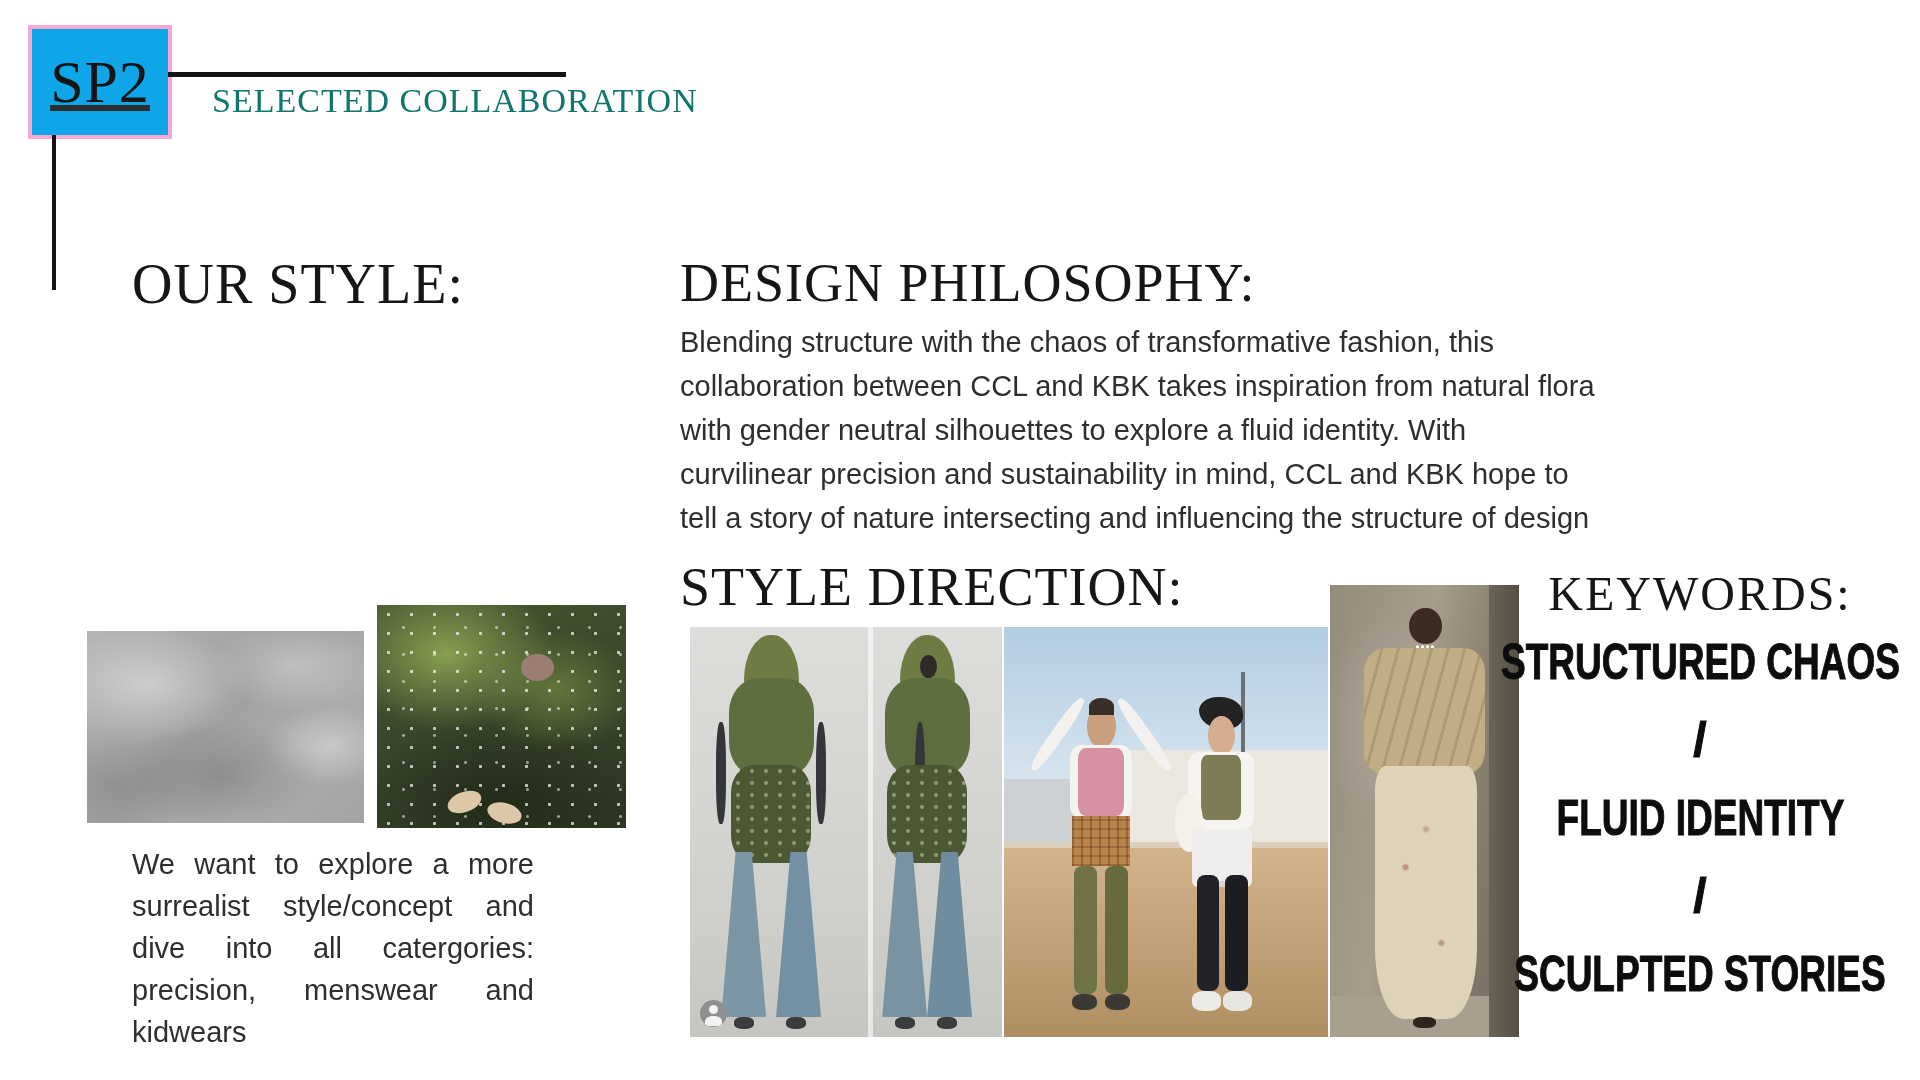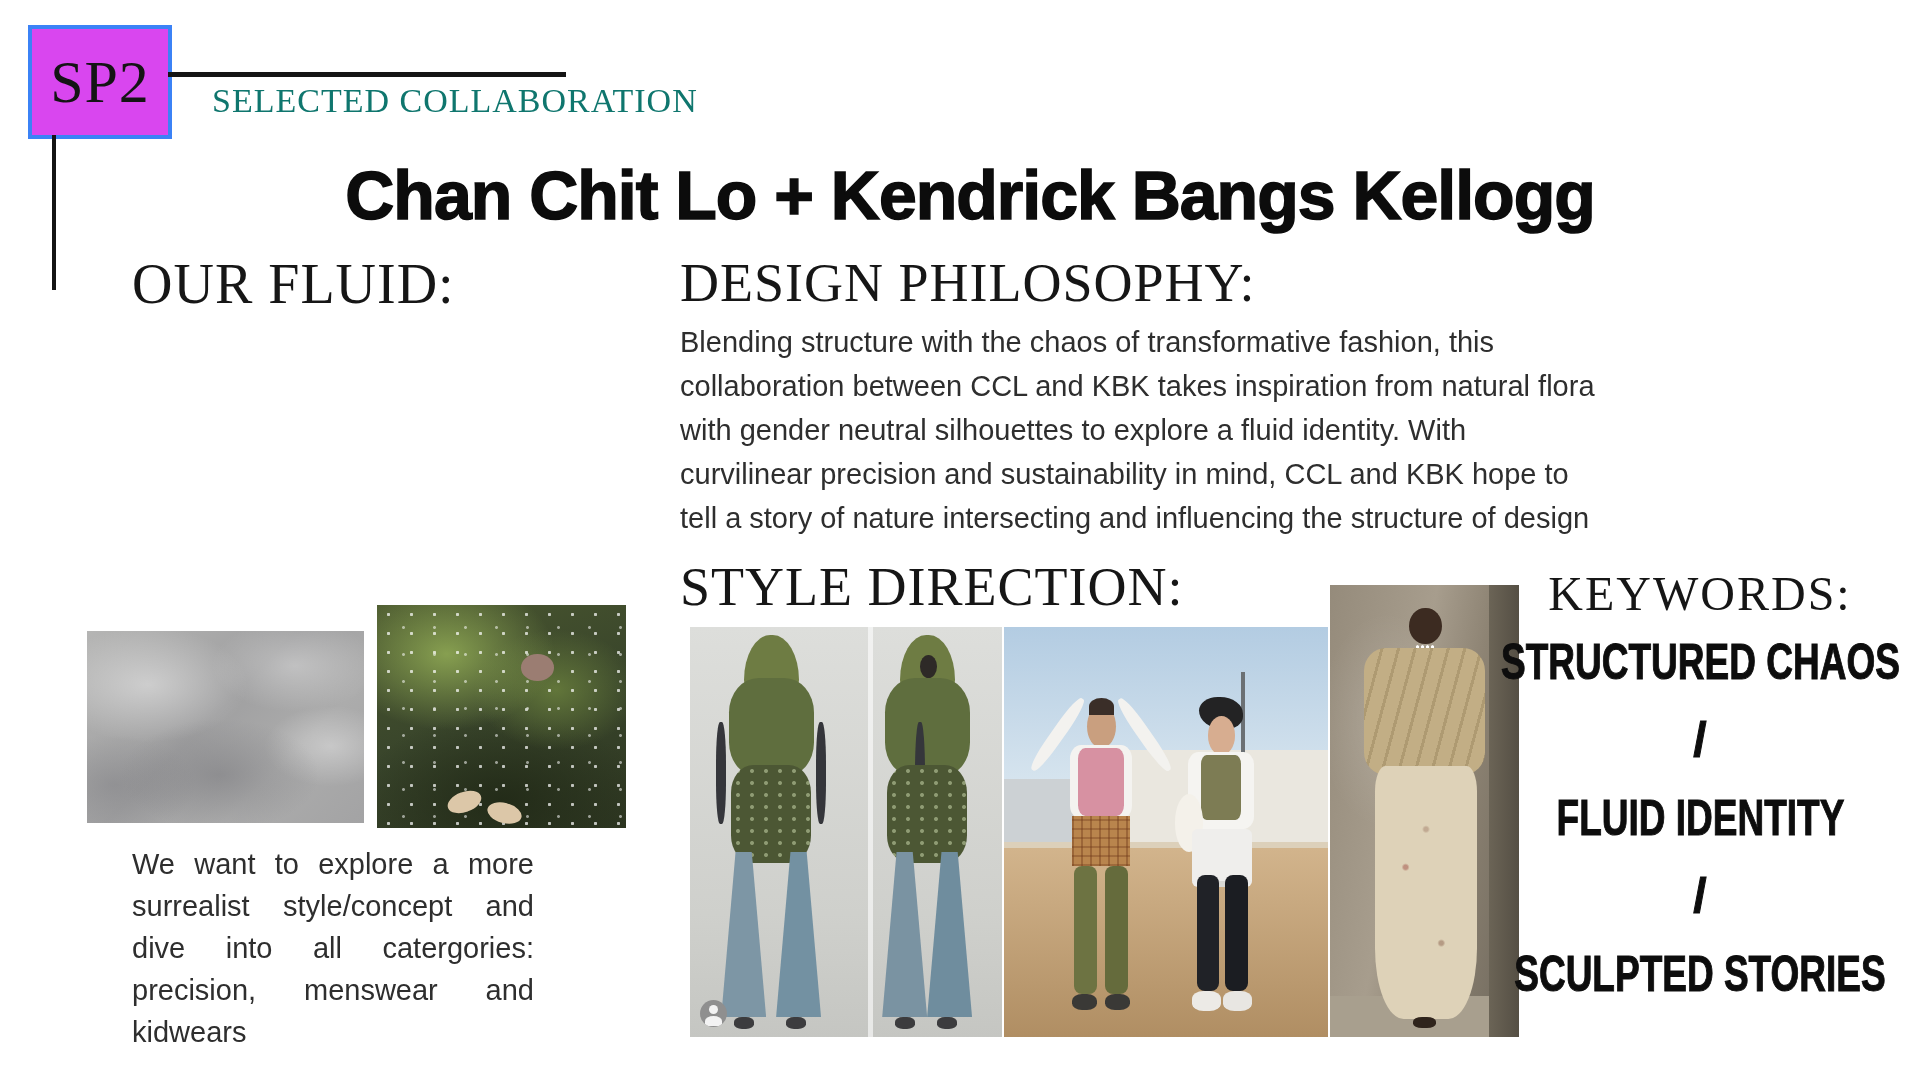--- a/index.html
+++ b/index.html
@@ -1,21 +1,21 @@
 <!DOCTYPE html>
 <html><head>
 <meta charset="utf-8">
 <style>
   html,body{margin:0;padding:0;background:#ffffff;}
   #slide{position:relative;width:1920px;height:1080px;background:#ffffff;overflow:hidden;
          font-family:"Liberation Sans",sans-serif;color:#2e2e2e;}
 
   
-  .sp2-box{position:absolute;left:28px;top:25px;width:136px;height:106px;border:4px solid #3b82f6;
-           display:flex;align-items:center;justify-content:center;background:#d946ef;}
+  .sp2-box{position:absolute;left:28px;top:25px;width:136px;height:106px;border:4px solid #f9a8d4;
+           display:flex;align-items:center;justify-content:center;background:#0ea5e9;text-decoration:underline;}
   .sp2-box span{font-family:"Liberation Serif",serif;font-size:60px;color:#141414;letter-spacing:1px;}
   .h-rule{position:absolute;left:168px;top:72px;width:398px;height:5px;background:#141414;}
   .v-rule{position:absolute;left:52px;top:135px;width:4px;height:155px;background:#141414;}
   .eyebrow{position:absolute;left:212px;top:82px;font-family:"Liberation Serif",serif;
            font-size:34px;letter-spacing:1px;color:#0f766e;white-space:nowrap;}
   .main-title{position:absolute;left:260px;top:156px;width:1420px;text-align:center;
               font-weight:bold;font-size:68px;letter-spacing:-1px;color:#0c0c0c;
               -webkit-text-stroke:1.5px #0c0c0c;white-space:nowrap;}
 
   
@@ -121,23 +121,22 @@
 <body>
 
 <div id="slide">
 
   <div class="sp2-box">
     <span>SP2</span>
   </div>
   <div class="h-rule"></div>
   <div class="v-rule"></div>
   <div class="eyebrow">SELECTED COLLABORATION</div>
-  <div class="main-title">Chan Chit Lo + Kendrick Bangs Kellogg</div>
-
-  <div class="serif-h our-choice-h">OUR FLUID:</div>
+
+  <div class="serif-h our-choice-h">OUR STYLE:</div>
 
   <div class="photo photo-concrete"></div>
   <div class="photo photo-moss">
     <div class="speckles"></div>
     <div class="head-blob" style="left:58%;top:22%;width:13%;height:12%;"></div>
     <div class="foot-blob" style="left:28%;top:84%;width:14%;height:9%;transform:rotate(-20deg);"></div>
     <div class="foot-blob" style="left:44%;top:89%;width:14%;height:9%;transform:rotate(15deg);"></div>
   </div>
 
   <div class="body-copy para2">We want to explore a more surrealist style/concept and dive into all catergories: precision, menswear and kidwears</div>

